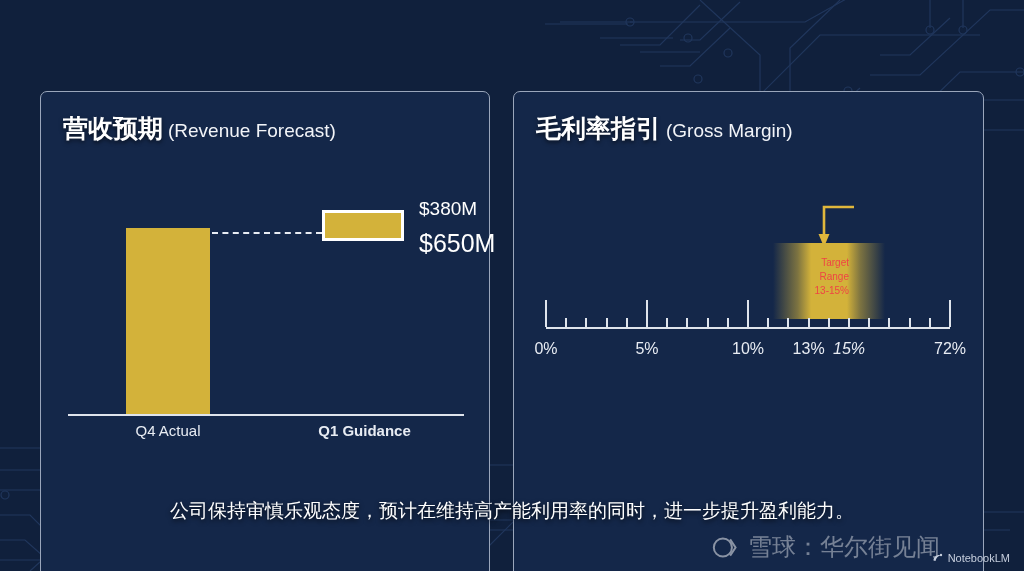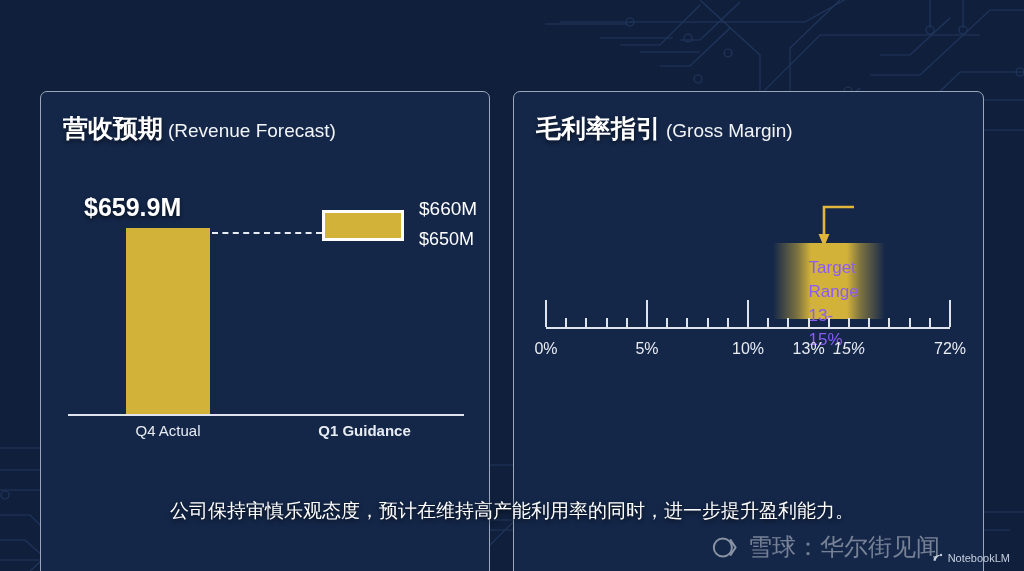--- a/index.html
+++ b/index.html
@@ -66,21 +66,21 @@
   #guidance-box{
     position:absolute;left:322px;top:210px;width:82px;height:31px;
     background:#d3b23a;border:3px solid #ffffff;box-sizing:border-box;
   }
   #label-660{
     position:absolute;left:419px;top:198px;
     font-size:19px;color:#ffffff;
   }
   #label-650{
     position:absolute;left:419px;top:229px;
-    font-size:18px;color:#ffffff;
+    font-size:25px;color:#ffffff;
   }
   #left-axis{
     position:absolute;left:68px;top:414px;width:396px;height:2px;
     background:#dfe4ec;
   }
   #cat-q4{
     position:absolute;left:118px;top:422px;width:100px;text-align:center;
     font-size:15px;color:#e8ecf3;
   }
   #cat-q1{
@@ -100,22 +100,22 @@
     background:linear-gradient(to right,
         rgba(211,178,58,0) 0%,
         rgba(211,178,58,.55) 22%,
         rgba(211,178,58,1) 34%,
         rgba(211,178,58,1) 66%,
         rgba(211,178,58,.55) 78%,
         rgba(211,178,58,0) 100%);
   }
   #range-label{
     position:absolute;left:793px;top:256px;width:60px;
-    text-align:left;font-size:17px;line-height:1.42;
-    color:#8b5cf6;font-weight:normal;
+    text-align:right;font-size:10px;line-height:1.42;
+    color:#ef4444;font-weight:normal;
   }
   #right-axis{
     position:absolute;left:546px;top:327px;width:404px;height:2px;
     background:#dfe4ec;
   }
   .tick{position:absolute;width:2px;background:#dfe4ec;}
   .tick.major{height:27px;top:300px;}
   .tick.minor{height:9px;top:318px;}
   .axlabel{
     position:absolute;top:340px;font-size:16px;color:#e8ecf3;
@@ -217,25 +217,24 @@
     </svg>
   </div>
 
 
   <div class="panel" id="panel-left">
     <div class="panel-head">
       <span class="cn">营收预期</span><span class="en">(Revenue Forecast)</span>
     </div>
   </div>
 
-  <div id="bar-value">$659.9M</div>
   <div id="bar-actual"></div>
   <div id="connector"></div>
   <div id="guidance-box"></div>
-  <div id="label-660">$660M</div>
+  <div id="label-660">$380M</div>
   <div id="label-650">$650M</div>
   <div id="left-axis"></div>
   <div id="cat-q4">Q4 Actual</div>
   <div id="cat-q1">Q1 Guidance</div>
 
   <div class="panel" id="panel-right">
     <div class="panel-head">
       <span class="cn">毛利率指引</span><span class="en">(Gross Margin)</span>
     </div>
   </div>

